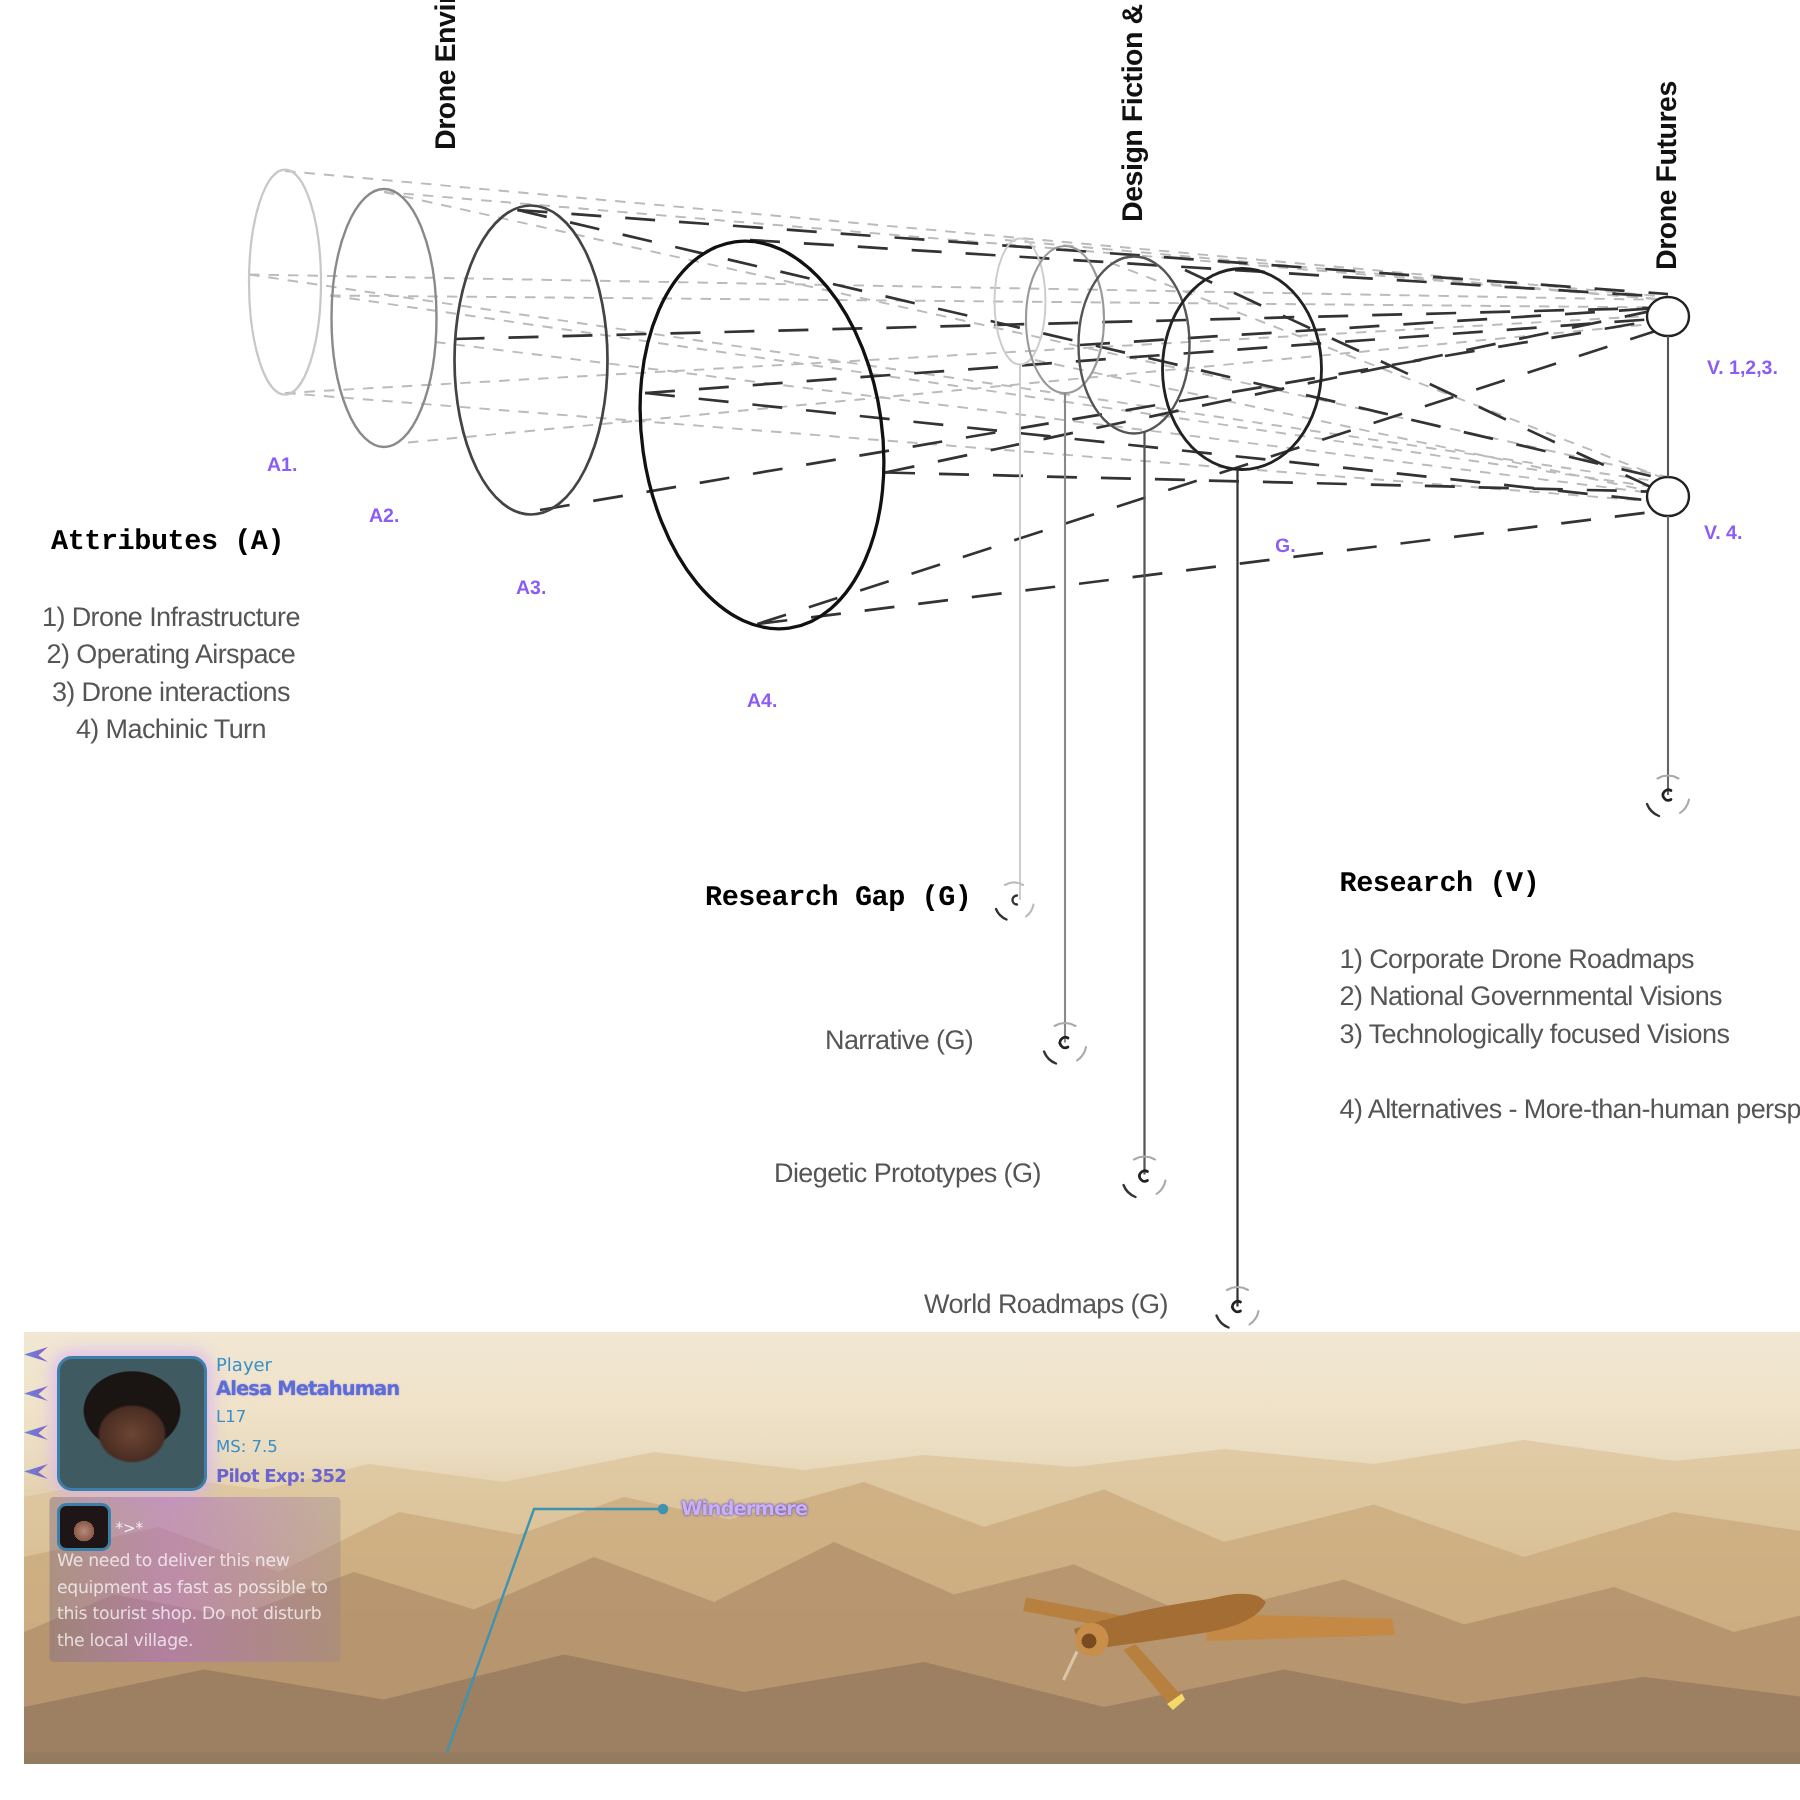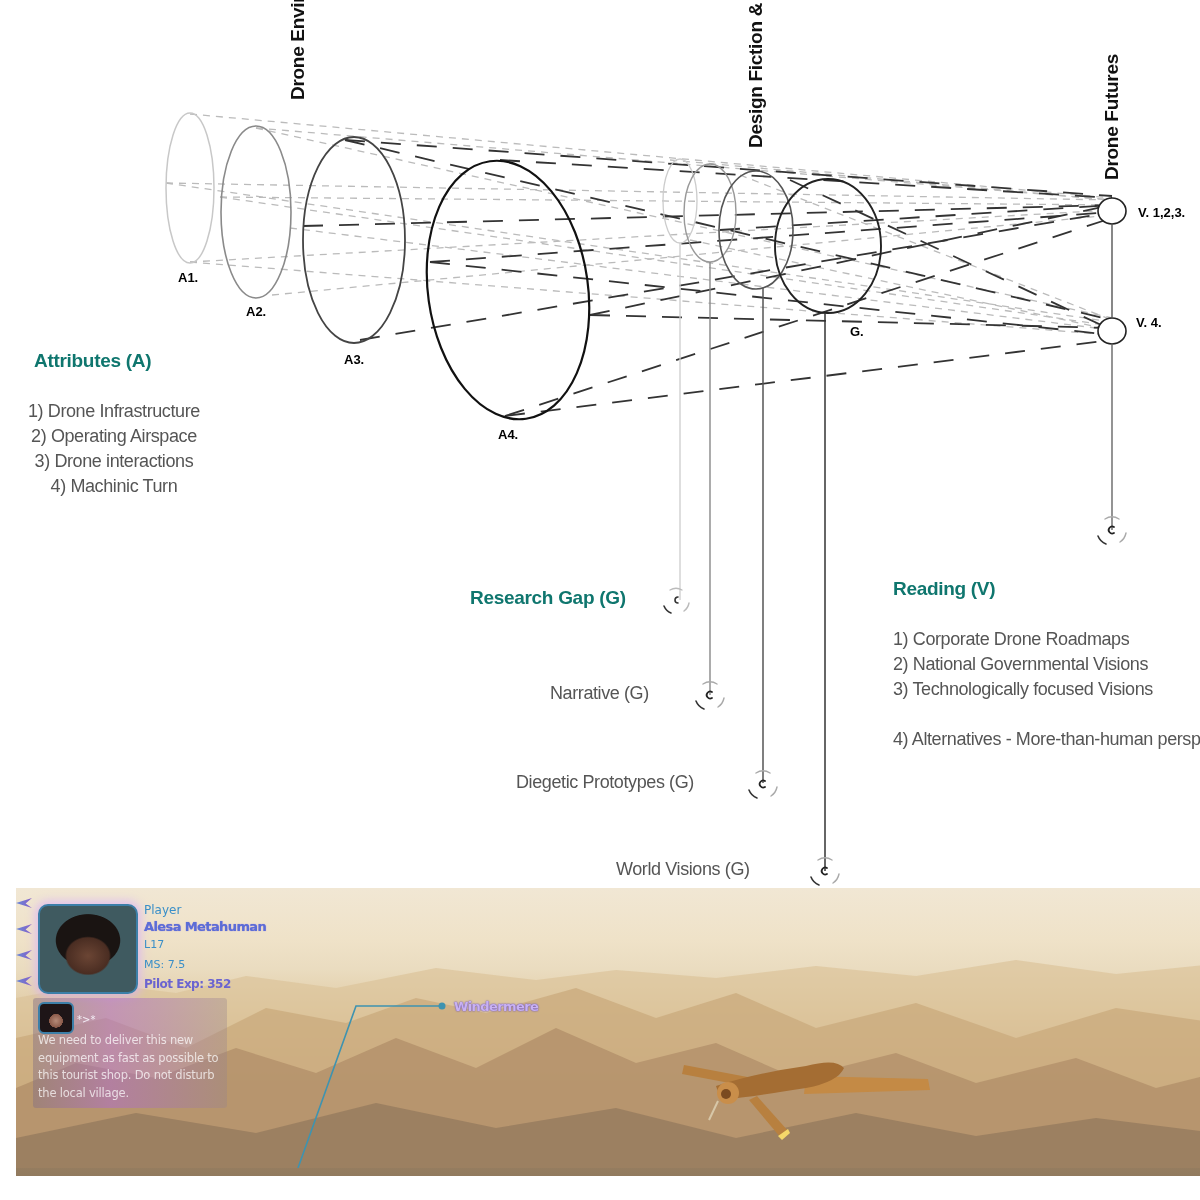--- a/index.html
+++ b/index.html
@@ -1,21 +1,21 @@
 <!DOCTYPE html>
 <html><head>
 <meta charset="utf-8">
 <style>
   html, body { margin: 0; padding: 0; }
   body { width: 1200px; height: 1200px; position: relative; overflow: hidden; background: #ffffff; font-family: "Liberation Sans", sans-serif; }
   .diagram { position: absolute; left: 0; top: 0; width: 1200px; height: 920px; background: #ffffff; }
   .diagram svg { position: absolute; left: 0; top: 0; }
   .vtitle { position: absolute; font-weight: bold; font-size: 19px; color: #111; white-space: nowrap; transform-origin: left top; transform: rotate(-90deg); font-family: "Liberation Sans", sans-serif; letter-spacing: -0.3px; }
-  .lbl { position: absolute; font-weight: bold; font-size: 13px; color: #000000; white-space: nowrap; }
-  .section-title { position: absolute; font-weight: bold; font-size: 19px; color: #0f766e; white-space: nowrap; letter-spacing: -0.3px; }
+  .lbl { position: absolute; font-weight: bold; font-size: 13px; color: #8b5cf6; white-space: nowrap; margin-top: 32px; }
+  .section-title { position: absolute; font-weight: bold; font-size: 19px; color: #000000; white-space: nowrap; letter-spacing: -0.3px; font-family: Liberation Mono, monospace; }
   .list { position: absolute; font-size: 18px; color: #555; line-height: 25px; white-space: nowrap; letter-spacing: -0.4px; }
   .list div { margin: 0; }
   .gap-label { position: absolute; font-size: 18px; color: #555; white-space: nowrap; letter-spacing: -0.4px; }
 
   .game { position: absolute; left: 0; top: 888px; width: 1200px; height: 288px; overflow: hidden;
     background: linear-gradient(180deg, #f1e7d4 0%, #efe2c8 18%, #eadcc0 28%, #e5d3b1 36%, #dcc49c 46%, #cfb187 58%, #b99a74 72%, #a58866 86%, #917a5e 100%); margin-left: 16px; }
   .game svg.terrain { position: absolute; left: 0; top: 0; }
   .hud-icons { position: absolute; left: 0; top: 10px; width: 18px; }
   .hud-icon { width: 16px; height: 10px; margin-bottom: 16px; background: linear-gradient(90deg, #5a7fd8, #7a4fc8); clip-path: polygon(0 50%, 100% 0, 60% 55%, 100% 100%); opacity: 0.9; }
   .portrait { position: absolute; left: 22px; top: 16px; width: 96px; height: 86px; border-radius: 10px; border: 2px solid #3c7fa8;
@@ -142,23 +142,23 @@
   <div class="list" style="left:28px; top:399px;text-align:center;">
     <div>1) Drone Infrastructure</div>
     <div>2) Operating Airspace</div>
     <div>3) Drone interactions</div>
     <div>4) Machinic Turn</div>
   </div>
 
   <div class="section-title" style="left:470px; top:587px;">Research Gap (G)</div>
   <div class="gap-label" style="left:550px; top:683px;text-align:right;">Narrative (G)</div>
   <div class="gap-label" style="left:516px; top:772px;">Diegetic Prototypes (G)</div>
-  <div class="gap-label" style="left:616px; top:859px;">World Visions (G)</div>
-
-  <div class="section-title" style="left:893px; top:578px;">Reading (V)</div>
+  <div class="gap-label" style="left:616px; top:859px;">World Roadmaps (G)</div>
+
+  <div class="section-title" style="left:893px; top:578px;">Research (V)</div>
   <div class="list" style="left:893px; top:627px;">
     <div>1) Corporate Drone Roadmaps</div>
     <div>2) National Governmental Visions</div>
     <div>3) Technologically focused Visions</div>
     <div style="height:25px;"></div>
     <div>4) Alternatives - More-than-human persp</div>
   </div>
 
 </div>
 

